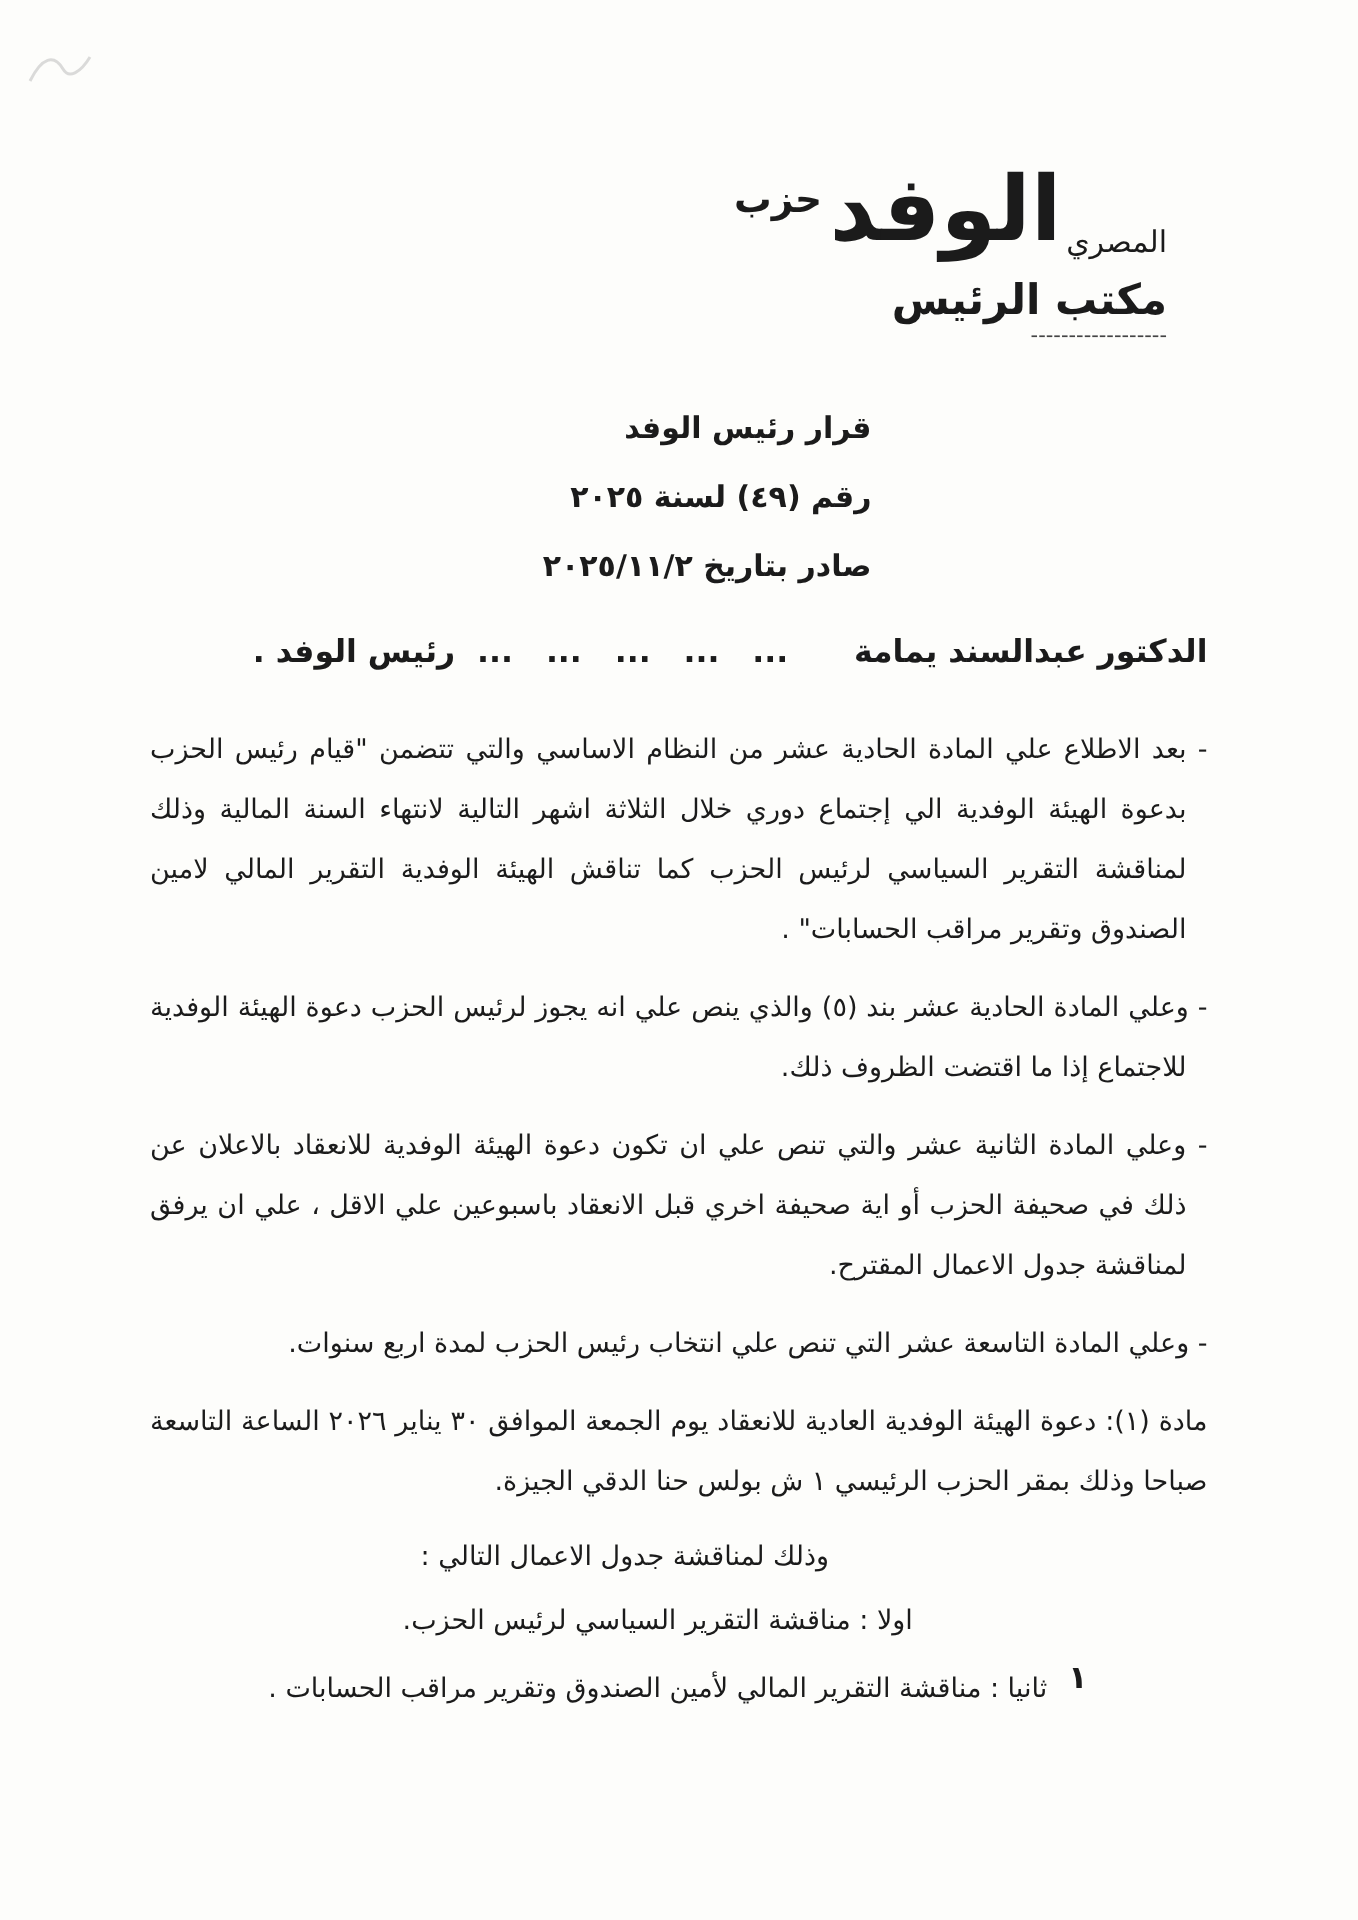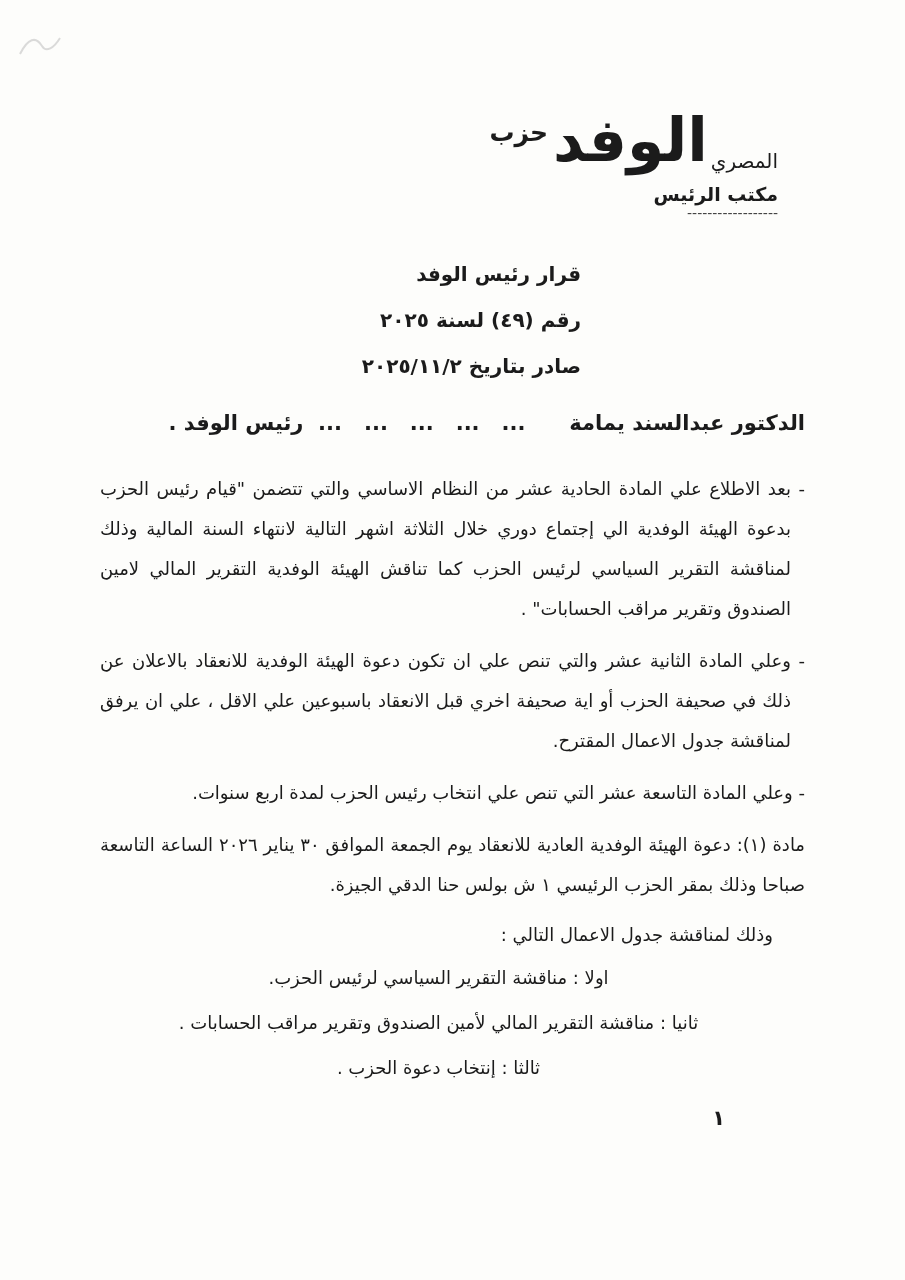--- a/index.html
+++ b/index.html
@@ -49,21 +49,21 @@
     letter-spacing: -1px;
   }
   .logo-masry {
     font-size: 20px;
     font-weight: normal;
     align-self: flex-end;
     transform: translateY(4px);
     margin-left: 3px;
   }
   .office {
-    font-size: 19px;
+    font-size: 28px;
     font-weight: bold;
     text-align: right;
     margin-top: 14px;
   }
   .divider {
     text-align: right;
     padding-left: 73px;
     direction: ltr;
     font-size: 14px;
     color: #444444;
@@ -104,22 +104,22 @@
     text-indent: -14px;
     margin: 0 0 12px 0;
   }
   .article {
     line-height: 40px;
     text-align: justify;
     margin: 4px 0 10px 0;
   }
   .agenda-intro {
     line-height: 40px;
-    margin-right: 32px;
-    text-align: right;
+    margin-right: 72px;
+    text-align: center;
   }
   .agenda-item {
     line-height: 45px;
     margin-right: 28px;
     text-align: center;
   }
   
   .page-number {
     position: absolute;
     bottom: 16px;
@@ -150,20 +150,21 @@
   <section class="decree-head">
     <div class="decree-line">قرار رئيس الوفد</div>
     <div class="decree-line">رقم (٤٩) لسنة ٢٠٢٥</div>
     <div class="decree-line">صادر بتاريخ ٢٠٢٥/١١/٢</div>
   </section>
 
   <div class="addressee">الدكتور عبدالسند يمامة      ...   ...   ...   ...   ...  رئيس الوفد .</div>
 
   <section class="body">
     <p class="para">- بعد الاطلاع علي المادة الحادية عشر من النظام الاساسي والتي تتضمن "قيام رئيس الحزب بدعوة الهيئة الوفدية الي إجتماع دوري خلال الثلاثة اشهر التالية لانتهاء السنة المالية وذلك لمناقشة التقرير السياسي لرئيس الحزب كما تناقش الهيئة الوفدية التقرير المالي لامين الصندوق وتقرير مراقب الحسابات" .</p>
+    <p class="para">- وعلي المادة الحادية عشر بند (٥) والذي ينص علي انه يجوز لرئيس الحزب دعوة الهيئة الوفدية للاجتماع إذا ما اقتضت الظروف ذلك.</p>
     <p class="para">- وعلي المادة الثانية عشر والتي تنص علي ان تكون دعوة الهيئة الوفدية للانعقاد بالاعلان عن ذلك في صحيفة الحزب أو اية صحيفة اخري قبل الانعقاد باسبوعين علي الاقل ، علي ان يرفق لمناقشة جدول الاعمال المقترح.</p>
     <p class="para">- وعلي المادة التاسعة عشر التي تنص علي انتخاب رئيس الحزب لمدة اربع  سنوات.</p>
 
     <p class="article">مادة (١): دعوة الهيئة الوفدية العادية للانعقاد يوم الجمعة الموافق ٣٠ يناير ٢٠٢٦ الساعة التاسعة صباحا وذلك بمقر الحزب الرئيسي ١ ش بولس حنا الدقي الجيزة.</p>
 
     <div class="agenda-intro">وذلك لمناقشة جدول الاعمال التالي :</div>
 
     <div class="agenda-item">اولا : مناقشة التقرير السياسي لرئيس الحزب.</div>
     <div class="agenda-item">ثانيا : مناقشة التقرير المالي لأمين الصندوق وتقرير مراقب الحسابات .</div>
     <div class="agenda-item">ثالثا : إنتخاب دعوة الحزب .</div>

